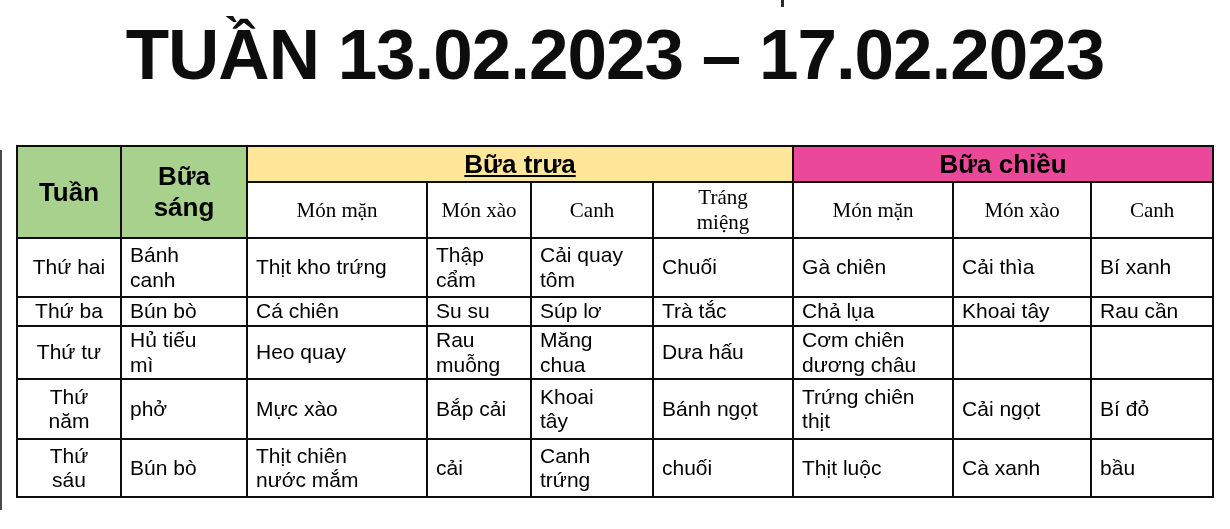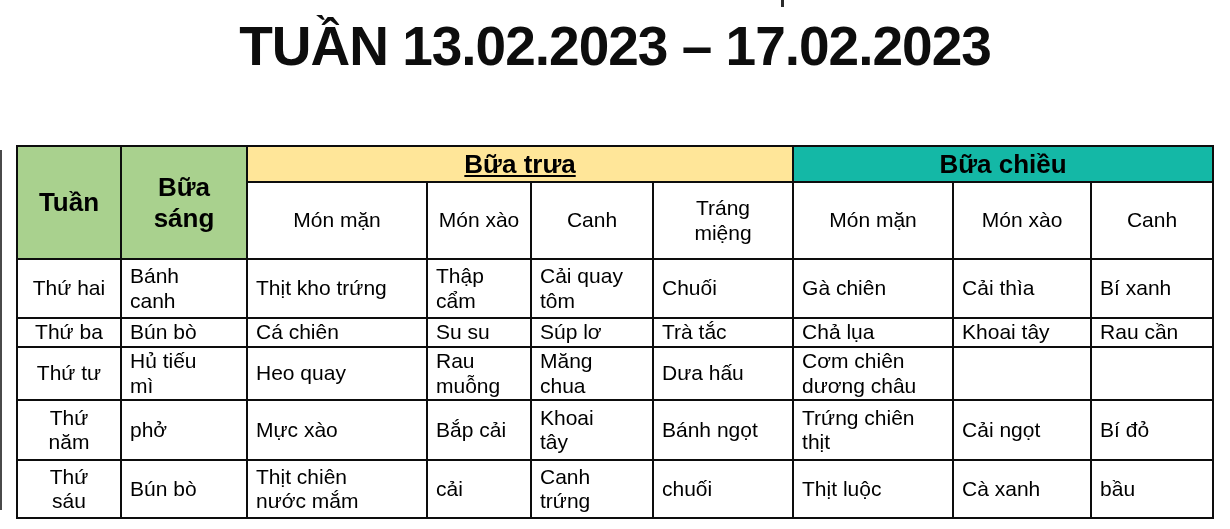--- a/index.html
+++ b/index.html
@@ -11,21 +11,21 @@
     overflow: hidden;
     font-family: "Liberation Sans", "DejaVu Sans", sans-serif;
     color: #000000;
   }
   .title {
     position: absolute;
     top: 14px;
     left: 0;
     width: 100%;
     text-align: center;
-    font-size: 55px;
+    font-size: 71px;
     font-weight: 700;
     letter-spacing: -1px;
     color: #0d0d0d;
   }
   .artifact-top {
     position: absolute;
     left: 781px; top: 0;
     width: 3px; height: 7px;
     background: #2b2b2b;
   }
@@ -47,34 +47,34 @@
     vertical-align: middle;
     white-space: pre-line;
     overflow: hidden;
     padding: 1px 8px;
     font-size: 21px;
     line-height: 1.18;
     text-align: left;
     font-weight: 400;
   }
   tr.hrow1 { height: 36px; }
-  tr.hrow2 { height: 77px; }
+  tr.hrow2 { height: 56px; font-family: Liberation Serif, serif; }
   tr.r1 { height: 59px; margin-left: 36px; }
   tr.r2 { height: 18px; }
   tr.r3 { height: 48px; }
   tr.r4 { height: 60px; }
   tr.r5 { height: 58px; }
   table.menu th.group {
     text-align: center;
     font-weight: 700;
     font-size: 26px;
   }
   table.menu th.green { background: #a9d18e; }
   table.menu th.yellow { background: #ffe699; text-decoration: underline; }
-  table.menu th.blue  { background: #14b8a6; }
+  table.menu th.blue  { background: #ec4899; }
   table.menu th.sub {
     text-align: center;
     background: #ffffff;
     font-weight: 400;
     font-size: 21px;
   }
   table.menu td.day {
     text-align: center;
   }
 </style>

